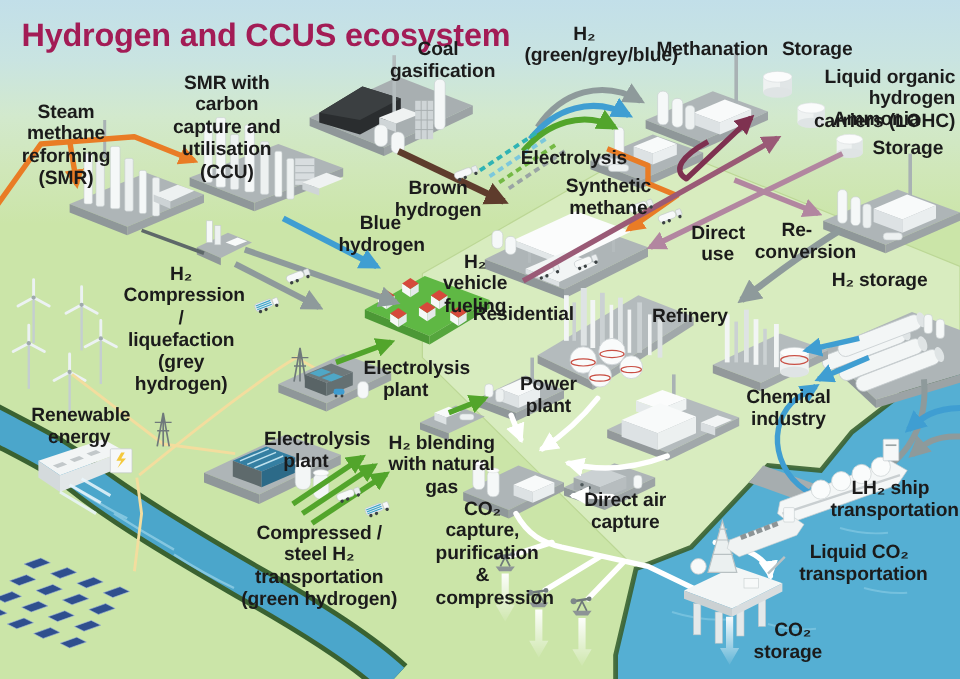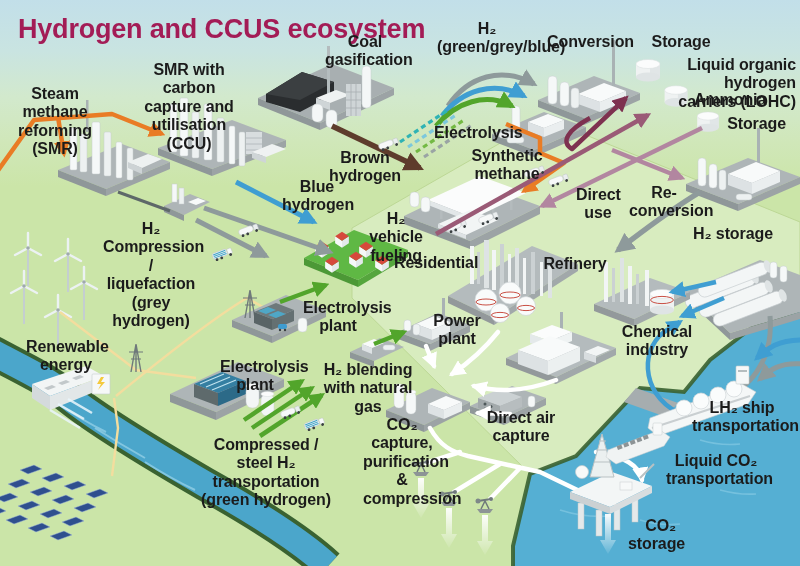--- a/index.html
+++ b/index.html
@@ -565,21 +565,21 @@
     <use href="#truckT" transform="translate(306,430) rotate(-21)"></use>
   </g>
 </svg>
 
 <div id="title">Hydrogen and CCUS ecosystem</div>
 
 <div class="lbl" style="left:13px;top:85px;width:84px">Steam methane reforming (SMR)</div>
 <div class="lbl" style="left:133px;top:61px;width:112px">SMR with carbon capture and utilisation (CCU)</div>
 <div class="lbl" style="left:325px;top:33px;width:80px">Coal gasification</div>
 <div class="lbl" style="left:437px;top:20px;width:100px">H₂ (green/grey/blue)</div>
-<div class="lbl" style="left:547px;top:33px;width:80px">Conversion</div>
+<div class="lbl" style="left:547px;top:33px;width:80px">Methanation</div>
 <div class="lbl" style="left:651px;top:33px;width:60px">Storage</div>
 <div class="lbl left" style="left:662px;top:56px;width:134px">Liquid organic hydrogen carriers (LOHC)</div>
 <div class="lbl left" style="left:694px;top:91px;width:60px">Ammonia</div>
 <div class="lbl left" style="left:726px;top:115px;width:60px">Storage</div>
 <div class="lbl" style="left:434px;top:124px;width:80px">Electrolysis</div>
 <div class="lbl" style="left:467px;top:147px;width:80px">Synthetic methane</div>
 <div class="lbl" style="left:328px;top:149px;width:74px">Brown hydrogen</div>
 <div class="lbl" style="left:282px;top:178px;width:70px">Blue hydrogen</div>
 <div class="lbl" style="left:576px;top:186px;width:44px">Direct use</div>
 <div class="lbl" style="left:629px;top:184px;width:70px">Re-conversion</div>

